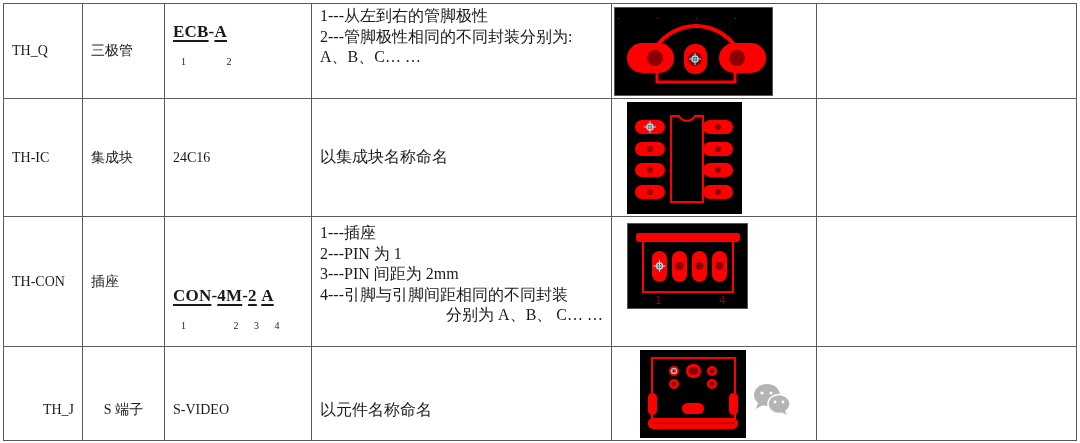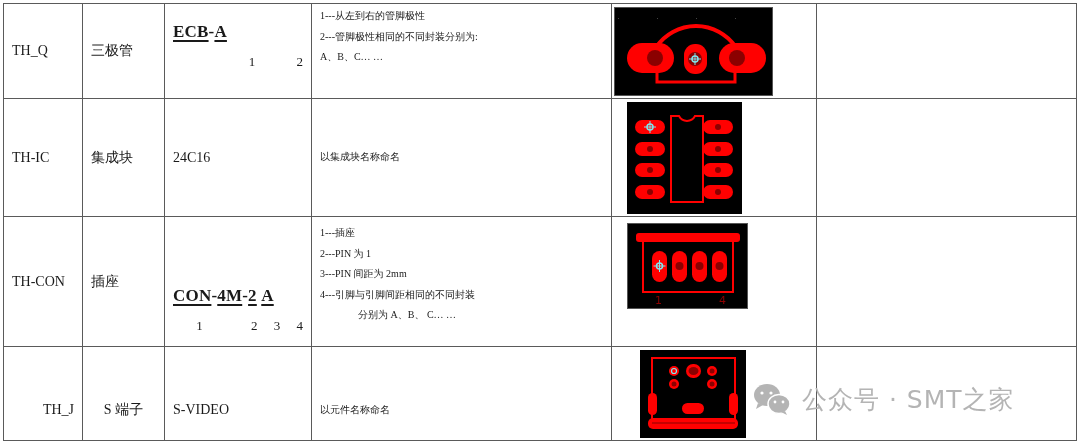--- a/index.html
+++ b/index.html
@@ -7,24 +7,24 @@
          font-family:"Liberation Serif", "DejaVu Serif", serif; color:#1a1a1a; }
   table.spec { position:absolute; left:3px; top:3px; border-collapse:collapse;
                table-layout:fixed; width:1073px; }
   table.spec td { border:1.5px solid #5a5a5a; padding:0 8px; vertical-align:middle;
                   font-size:14px; line-height:20px; }
   col.c1 { width:79px; } col.c2 { width:82px; } col.c3 { width:147px; }
   col.c4 { width:300px; } col.c5 { width:205px; } col.c6 { width:260px; }
   tr.r1 { height:95px; } tr.r2 { height:118px;margin-top:48px; } tr.r3 { height:130px; } tr.r4 { height:94px; }
   .code { font-weight:bold; font-size:17px; letter-spacing:0.2px; }
   .code span.u { text-decoration:underline; text-decoration-thickness:2px; text-underline-offset:3px; }
-  .nums { font-size:13px; margin-top:10px;text-align:right; }
+  .nums { font-size:10px; margin-top:10px; }
   .nums span { display:inline-block; }
-  .desc div { font-size:10px; line-height:20.5px; }
-  .desc .indent { padding-left:38px; }
+  .desc div { font-size:16px; line-height:20.5px; }
+  .desc .indent { padding-left:38px;text-align:right; }
   td.img { text-align:center; padding:0; }
   .watermark { position:absolute; left:752px; top:382px; display:flex; align-items:center;
                color:#b4b4b4; font-family:"DejaVu Sans", sans-serif; font-size:25px;
                letter-spacing:1px; }
   .watermark svg { margin-right:10px; }
 </style>
 </head>
 <body>
 
 <table class="spec">
@@ -195,14 +195,13 @@
   <svg width="40" height="34" viewBox="0 0 40 34">
     <ellipse cx="15" cy="13" rx="13" ry="11" fill="#b4b4b4"></ellipse>
     <path d="M6 21 L4 27 L11 23 Z" fill="#b4b4b4"></path>
     <ellipse cx="27" cy="22" rx="11" ry="9.5" fill="#b4b4b4" stroke="#fff" stroke-width="1.5"></ellipse>
     <path d="M33 29 L35 33 L29 30 Z" fill="#b4b4b4"></path>
     <circle cx="10" cy="11" r="1.6" fill="#fff"></circle>
       <circle cx="19" cy="11" r="1.6" fill="#fff"></circle>
     <circle cx="23" cy="20" r="1.4" fill="#fff"></circle>
       <circle cx="31" cy="20" r="1.4" fill="#fff"></circle>
   </svg>
-  <span>公众号 · SMT之家</span>
 </div>
 
 </body></html>

